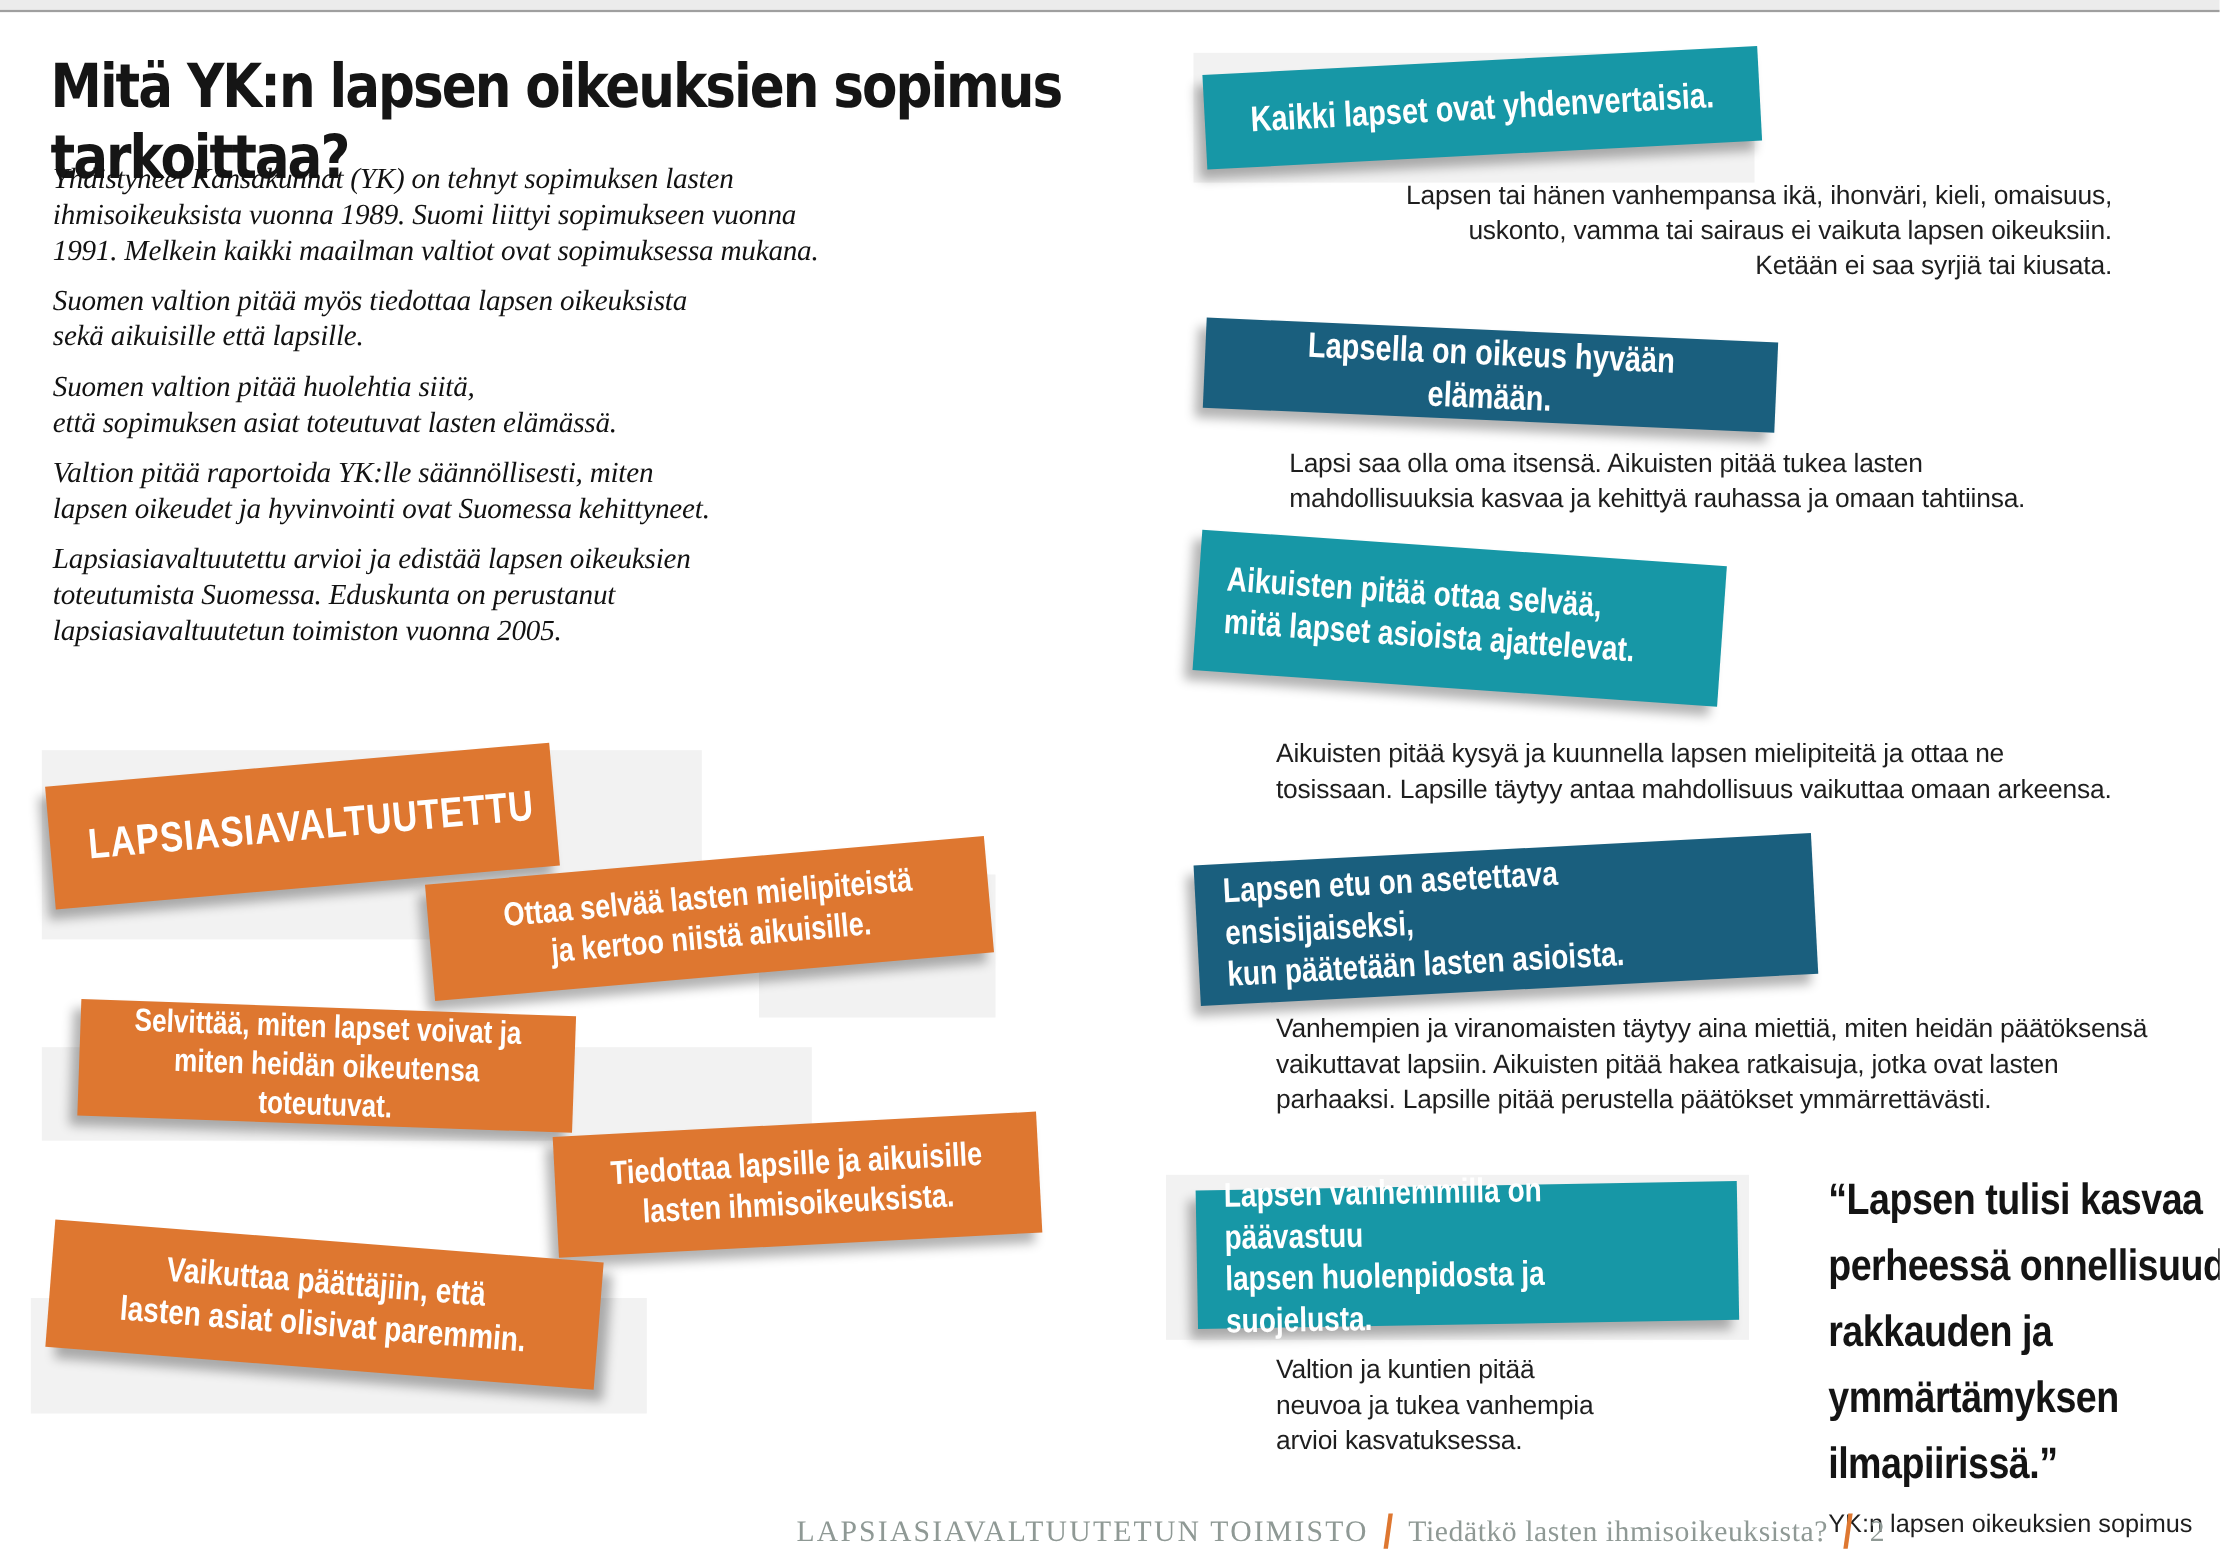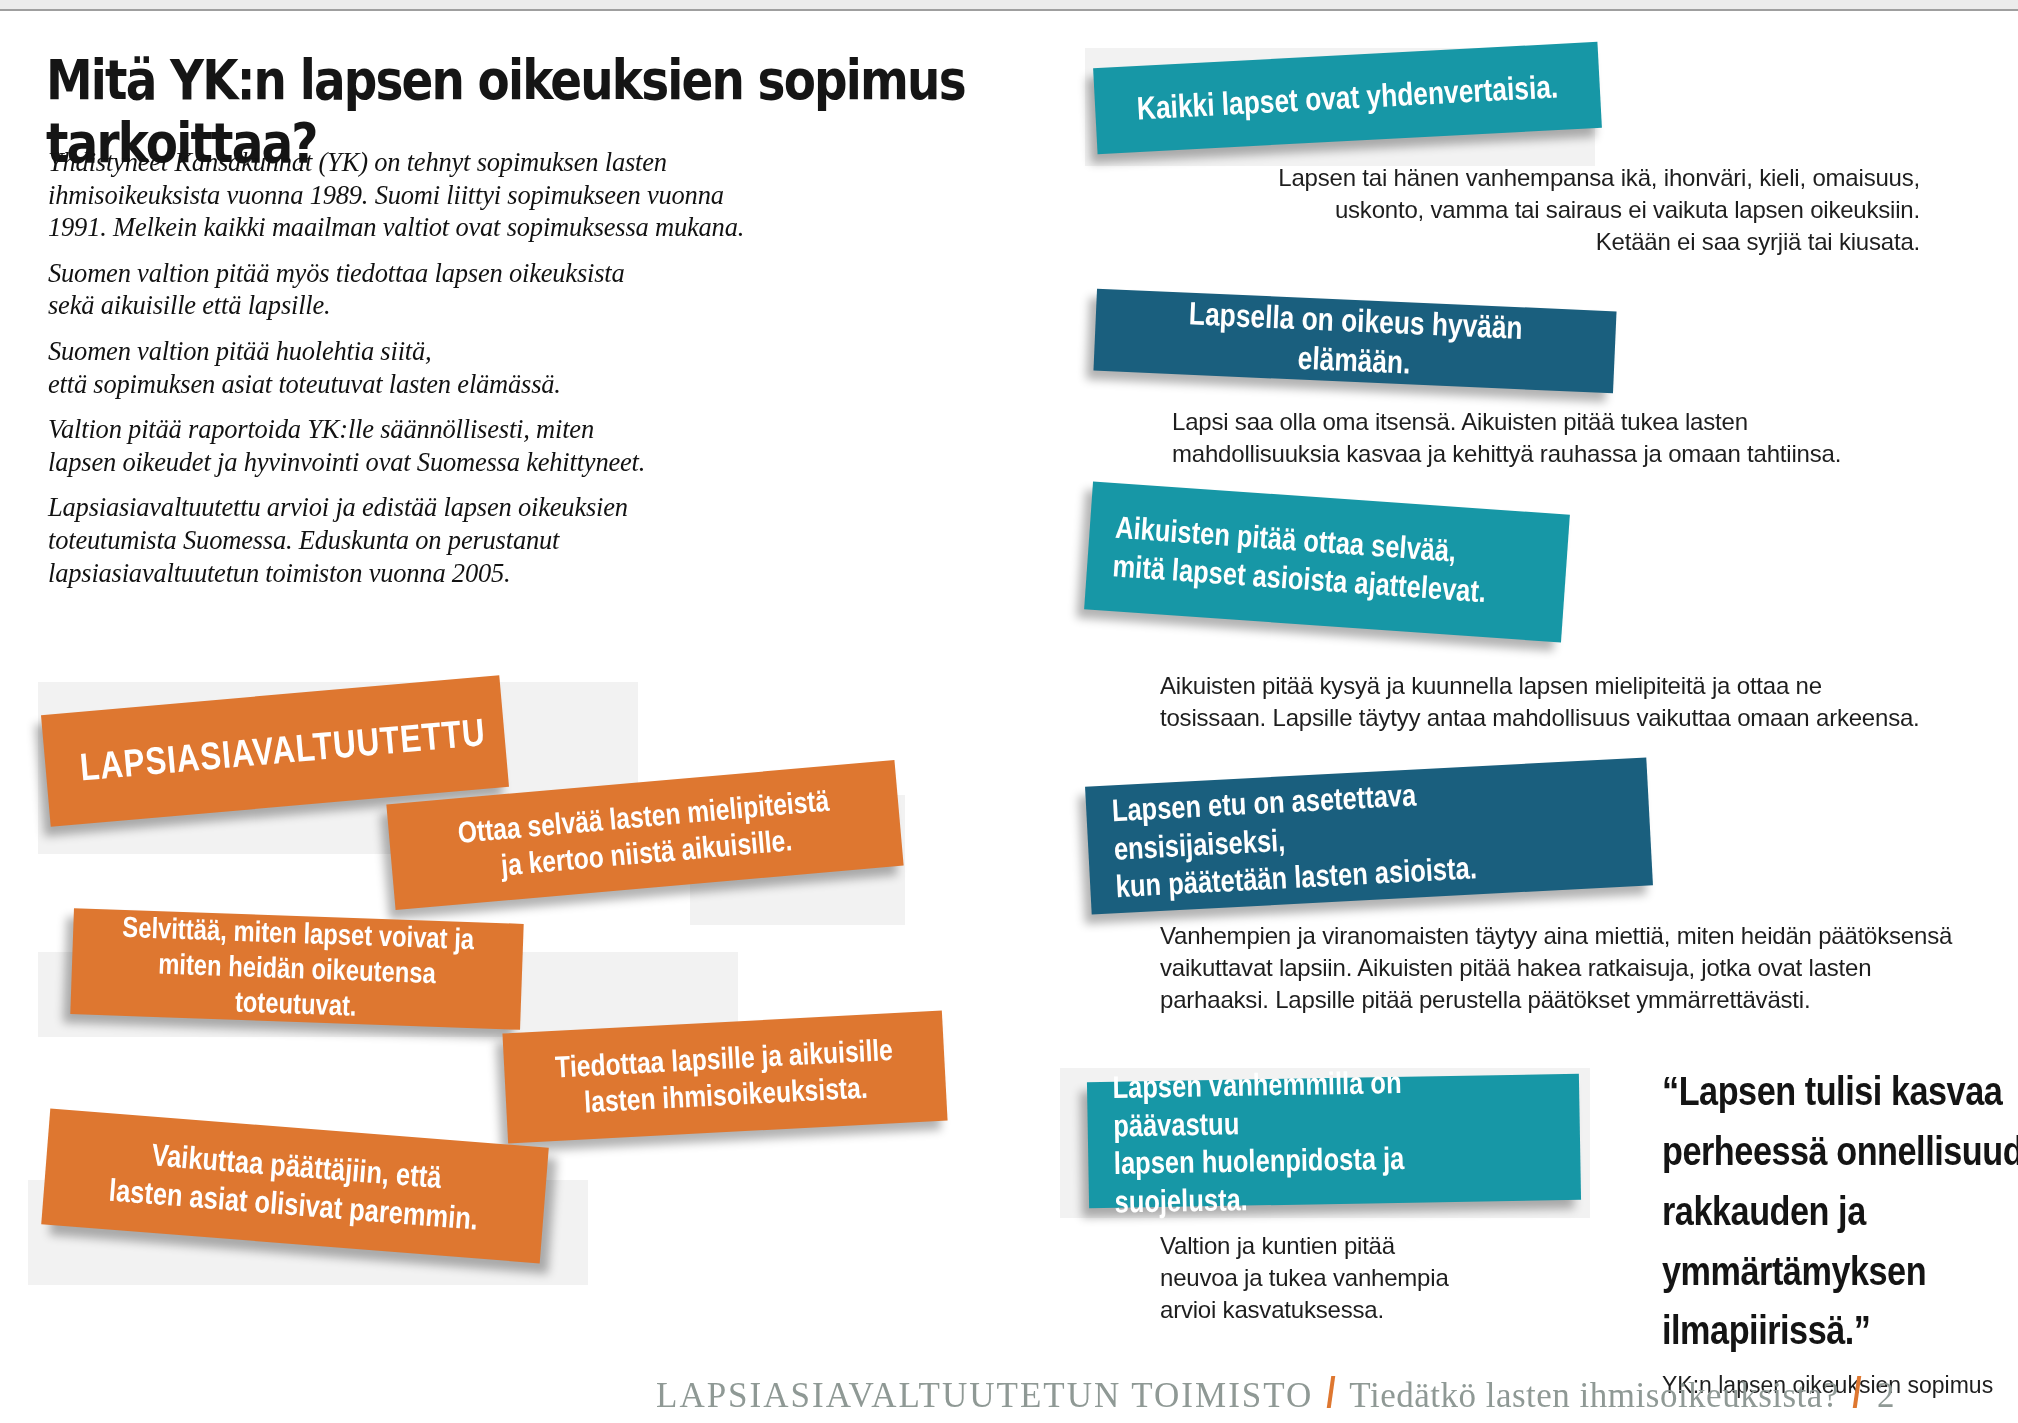--- a/index.html
+++ b/index.html
@@ -66,22 +66,22 @@
   .t4{left:1160px;top:920px;width:870px;}
   .t5{left:1160px;top:1230px;width:360px;}
   
   .quote{position:absolute;left:1662px;top:1062px;width:460px;
         font-family:"Liberation Sans",sans-serif;font-weight:bold;font-size:38px;
         line-height:1.5;color:#141414;letter-spacing:-.5px;white-space:pre-line;
         transform:scale(.9,1.05);transform-origin:left top;}
   .quote-attr{position:absolute;left:1662px;top:1372px;width:420px;
         font-family:"Liberation Sans",sans-serif;font-size:23px;color:#1e1e1e;}
   
-  .footer{position:absolute;left:656px;top:1376px;display:flex;align-items:flex-start;
-        font-family:"Liberation Serif",serif;font-size:35px;color:var(--footer_gray,#8f9995);}
+  .footer{position:absolute;left:724px;top:1376px;display:flex;align-items:center;
+        font-family:"Liberation Serif",serif;font-size:27px;color:var(--footer_gray,#8f9995);}
   .footer .office{letter-spacing:2px;}
   .footer .pub{letter-spacing:.5px;}
   .fdiv{width:4px;height:32px;background:var(--orange,#de7730);margin:0 16px;
         transform:skewX(-8deg);}
   .pageno{padding-left:2px;}
 </style>
 </head>
 <body>
 
 <div class="page">

